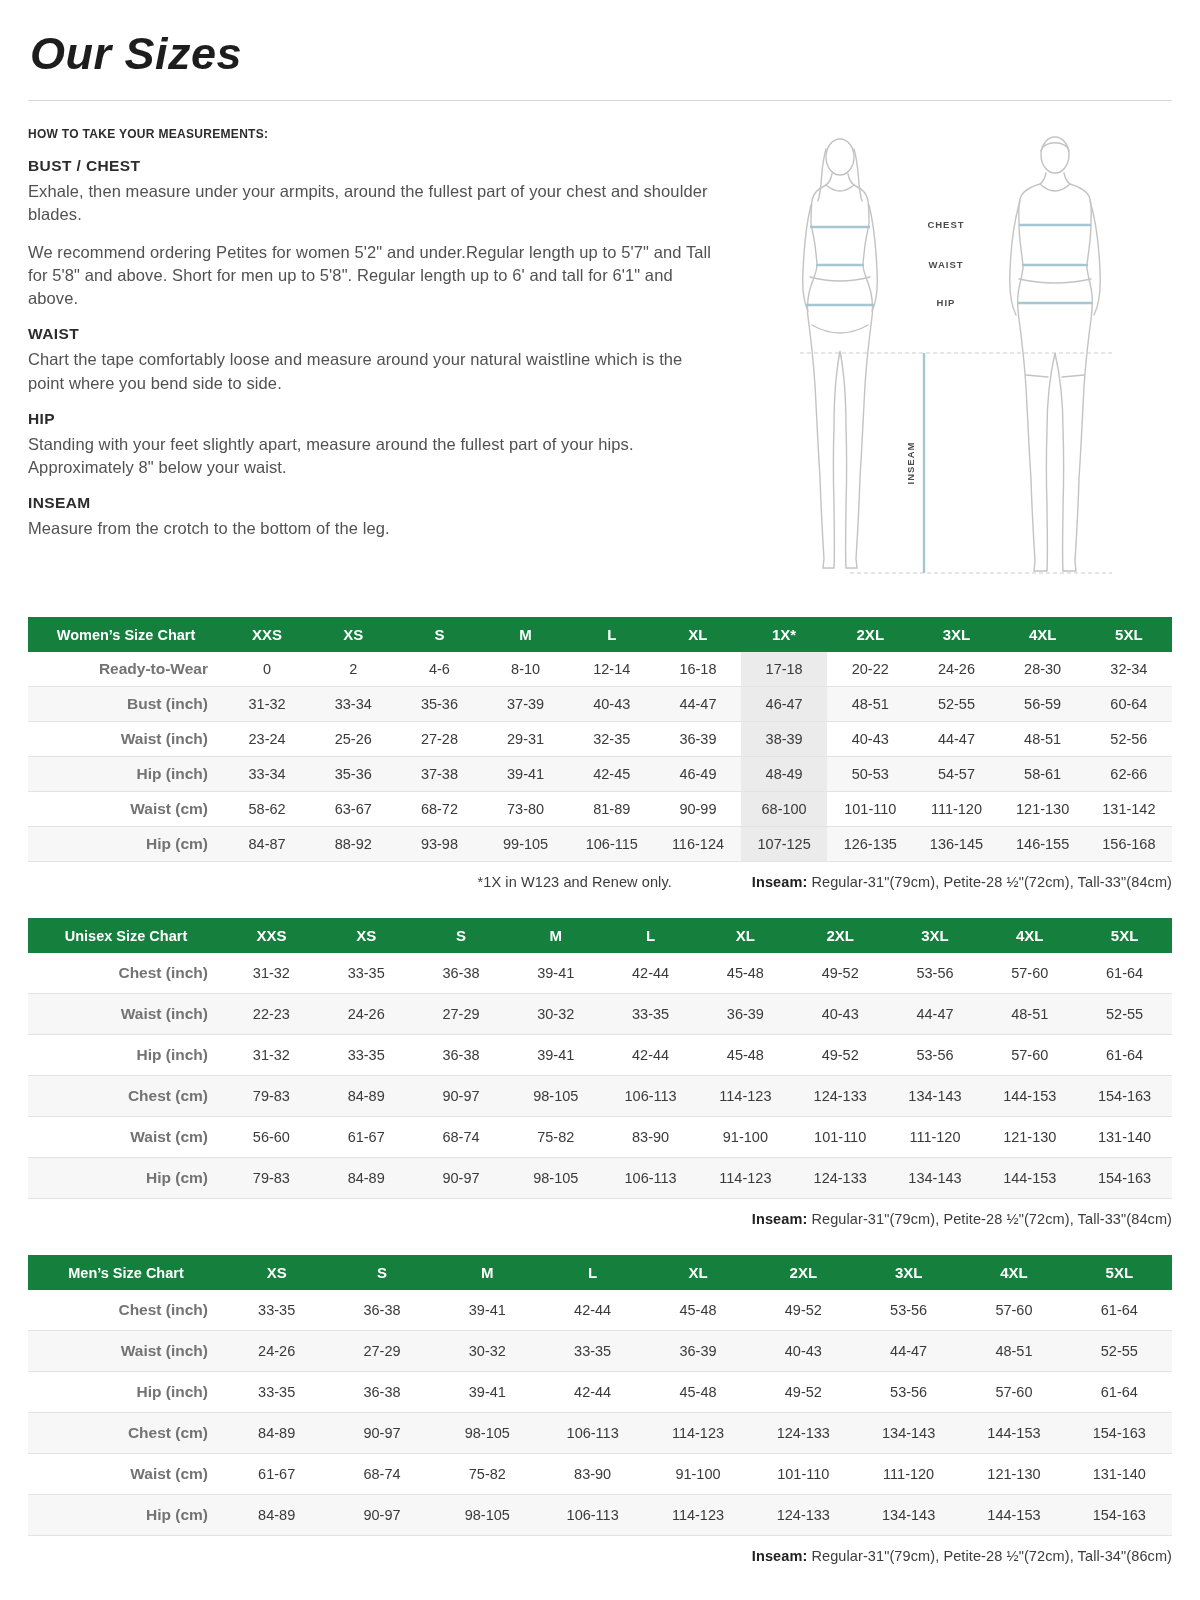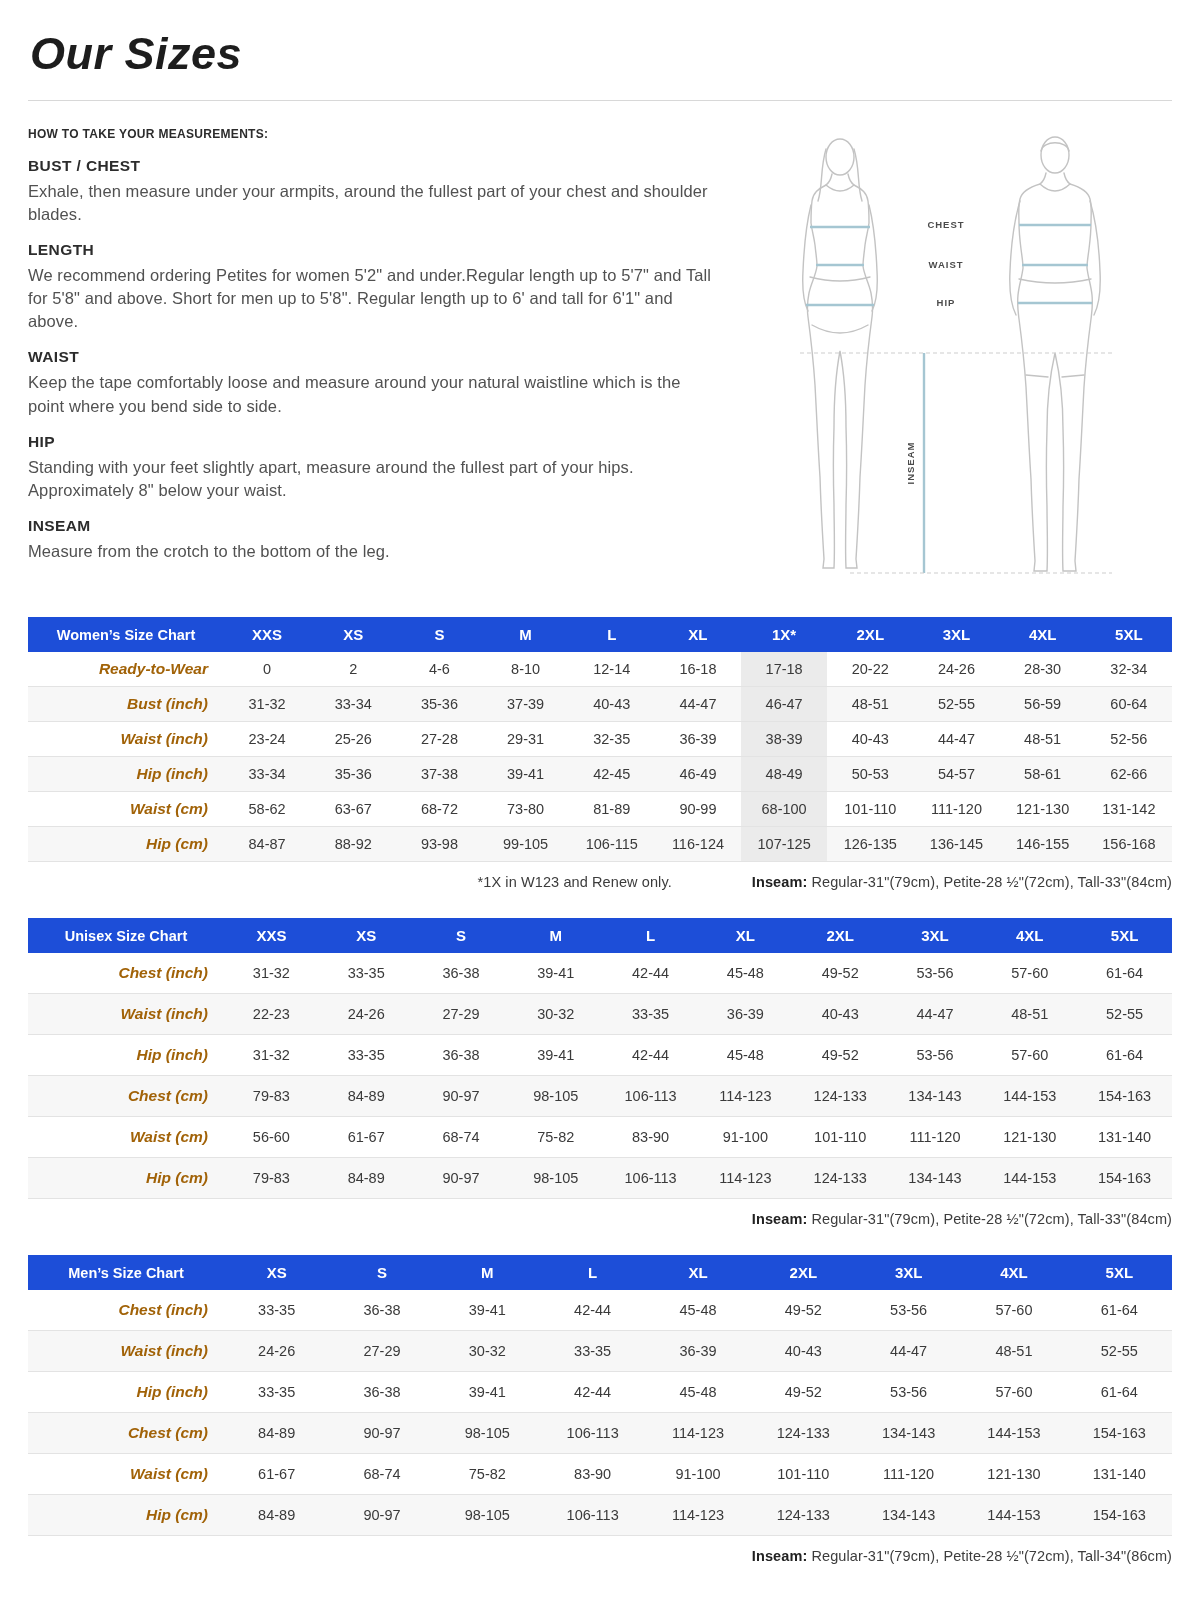--- a/index.html
+++ b/index.html
@@ -52,37 +52,36 @@
     letter-spacing: 0.1px;
   }
   
   section.chart { margin-top: 28px; }
   table.size-table {
     width: 100%;
     border-collapse: collapse;
     table-layout: fixed;
   }
   table.size-table thead th {
-    background: #1d4ed8;
+    background: #15803d;
     color: #ffffff;
     font-size: 15px;
     font-weight: bold;
     padding: 9px 4px;
     text-align: center;
   }
   table.size-table thead th:first-child { width: 196px; font-size: 14.5px; }
   table.size-table tbody tr { border-bottom: 1px solid #e3e3e3; }
   table.size-table tbody tr:nth-child(even) { background: #f7f7f7; }
   table.size-table tbody th {
     text-align: right;
     font-size: 15.5px;
     font-weight: bold;
-    color: #a16207;
+    color: #737373;
     padding: 8px 16px 8px 4px;
-    font-style: italic;
   }
   table.size-table tbody td {
     text-align: center;
     font-size: 14.5px;
     color: #3a3a3a;
     padding: 8px 2px;
   }
   table[data-table="1"] tbody th, table[data-table="1"] tbody td,
   table[data-table="2"] tbody th, table[data-table="2"] tbody td { padding-top: 11px; padding-bottom: 11px; }
   table.size-table tbody td.hl { background: #ebebeb; }
@@ -107,26 +106,25 @@
 
   <div class="top">
     <div class="instructions">
       <div class="how-heading">HOW TO TAKE YOUR MEASUREMENTS:</div>
 
       <div class="section">
         <div class="section-title">BUST / CHEST</div>
         <div class="section-body">Exhale, then measure under your armpits, around the fullest part of your chest and shoulder blades.</div>
       </div>
       <div class="section">
-        <div class="section-title">LENGTH</div>
         <div class="section-body">We recommend ordering Petites for women 5'2" and under.Regular length up to 5'7" and Tall for 5'8" and above. Short for men up to 5'8". Regular length up to 6' and tall for 6'1" and above.</div>
       </div>
       <div class="section">
         <div class="section-title">WAIST</div>
-        <div class="section-body">Keep the tape comfortably loose and measure around your natural waistline which is the point where you bend side to side.</div>
+        <div class="section-body">Chart the tape comfortably loose and measure around your natural waistline which is the point where you bend side to side.</div>
       </div>
       <div class="section">
         <div class="section-title">HIP</div>
         <div class="section-body">Standing with your feet slightly apart, measure around the fullest part of your hips. Approximately 8" below your waist.</div>
       </div>
       <div class="section">
         <div class="section-title">INSEAM</div>
         <div class="section-body">Measure from the crotch to the bottom of the leg.</div>
       </div>
     </div>

